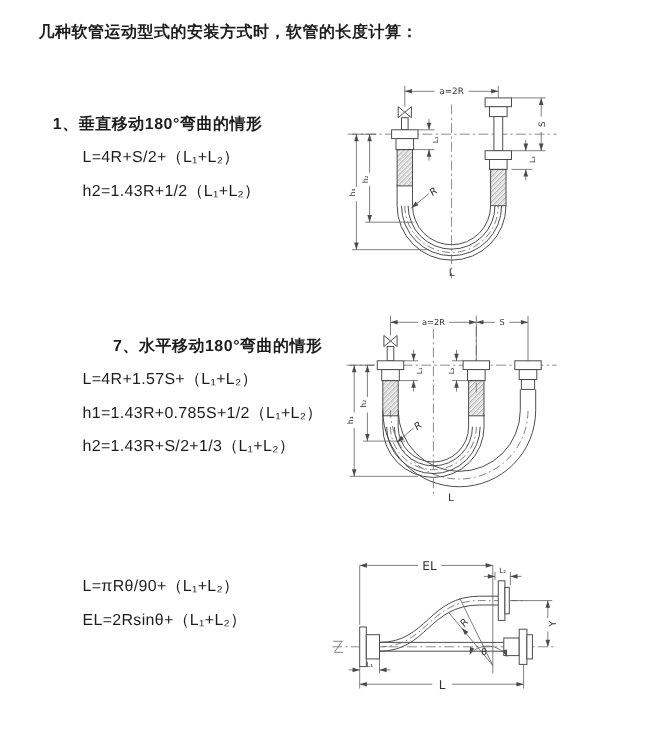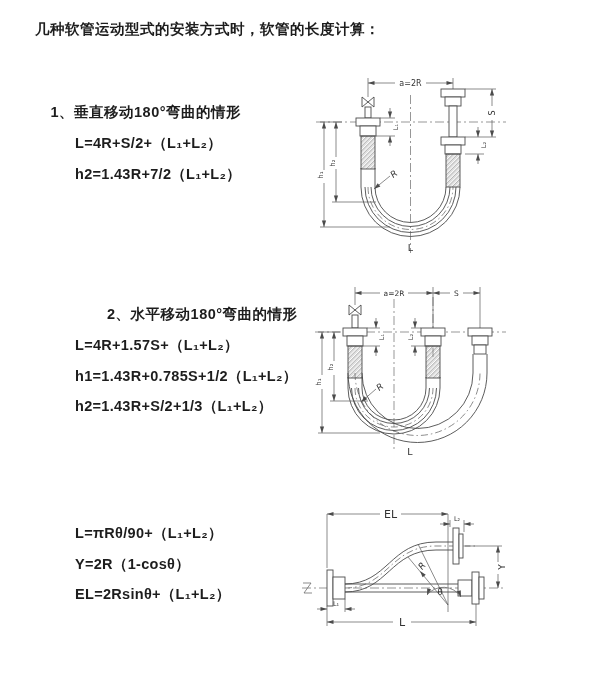--- a/index.html
+++ b/index.html
@@ -2,52 +2,51 @@
 <html><head>
 <meta charset="utf-8">
 <style>
   html,body{margin:0;padding:0;}
   body{width:600px;height:675px;background:#ffffff;overflow:hidden;
        font-family:"Liberation Sans","DejaVu Sans",sans-serif;color:#1d1d1d;}
   .page{position:absolute;left:0;top:0;width:600px;height:675px;background:#ffffff;}
   .title{position:absolute;left:35px;top:20px;font-size:14.5px;font-weight:700;letter-spacing:0.5px;}
   .sec{position:absolute;left:35px;}
   .sec-heading{font-size:14.5px;font-weight:700;padding-left:13px;margin-bottom:6px;letter-spacing:0.5px;text-align:right;}
-  .formula{font-size:14.5px;font-weight:700;padding-left:40px;line-height:30.5px;letter-spacing:0.3px;}
+  .formula{font-size:14.5px;font-weight:400;padding-left:40px;line-height:30.5px;letter-spacing:0.3px;}
   svg{position:absolute;overflow:visible;}
   svg text{font-family:"DejaVu Sans",sans-serif;fill:#333;}
   .cad{stroke:#4b4b4b;stroke-width:0.9;fill:none;}
   .cadthin{stroke:#5a5a5a;stroke-width:0.7;fill:none;}
   .fitt{stroke:#4b4b4b;stroke-width:0.9;fill:#ffffff;}
   .cl{stroke:#6a6a6a;stroke-width:0.7;fill:none;stroke-dasharray:9 3 2 3;}
   .hosed{stroke:#5a5a5a;stroke-width:0.7;fill:none;stroke-dasharray:7 3 1.5 3;}
 </style>
 </head>
 <body>
 
 <div class="page">
 
   <div class="title">几种软管运动型式的安装方式时，软管的长度计算：</div>
 
   <div class="sec" style="top:103px;">
     <div class="sec-heading">1、垂直移动180°弯曲的情形</div>
     <div class="formula">L=4R+S/2+（L₁+L₂）</div>
-    <div class="formula">h2=1.43R+7/2（L₁+L₂）</div>
+    <div class="formula">h2=1.43R+1/2（L₁+L₂）</div>
   </div>
 
   <div class="sec" style="top:305px;">
-    <div class="sec-heading">2、水平移动180°弯曲的情形</div>
+    <div class="sec-heading">7、水平移动180°弯曲的情形</div>
     <div class="formula">L=4R+1.57S+（L₁+L₂）</div>
     <div class="formula">h1=1.43R+0.785S+1/2（L₁+L₂）</div>
     <div class="formula">h2=1.43R+S/2+1/3（L₁+L₂）</div>
   </div>
 
   <div class="sec" style="top:518px;">
     <div class="formula">L=πRθ/90+（L₁+L₂）</div>
-    <div class="formula">Y=2R（1-cosθ）</div>
     <div class="formula">EL=2Rsinθ+（L₁+L₂）</div>
   </div>
 
   <svg style="left:310px;top:75px;" width="285" height="185" viewBox="0 0 285 185">
     <defs>
       <g id="arrA">
           <path d="M0,0 L-6.5,-2.1 L-6.5,2.1 Z" fill="#4b4b4b"></path>
         </g>
       <pattern id="hA" width="3.2" height="3.2" patternUnits="userSpaceOnUse" patternTransform="rotate(45)">
         <line x1="0" y1="0" x2="0" y2="3.2" stroke="#6a6a6a" stroke-width="0.8"></line>

